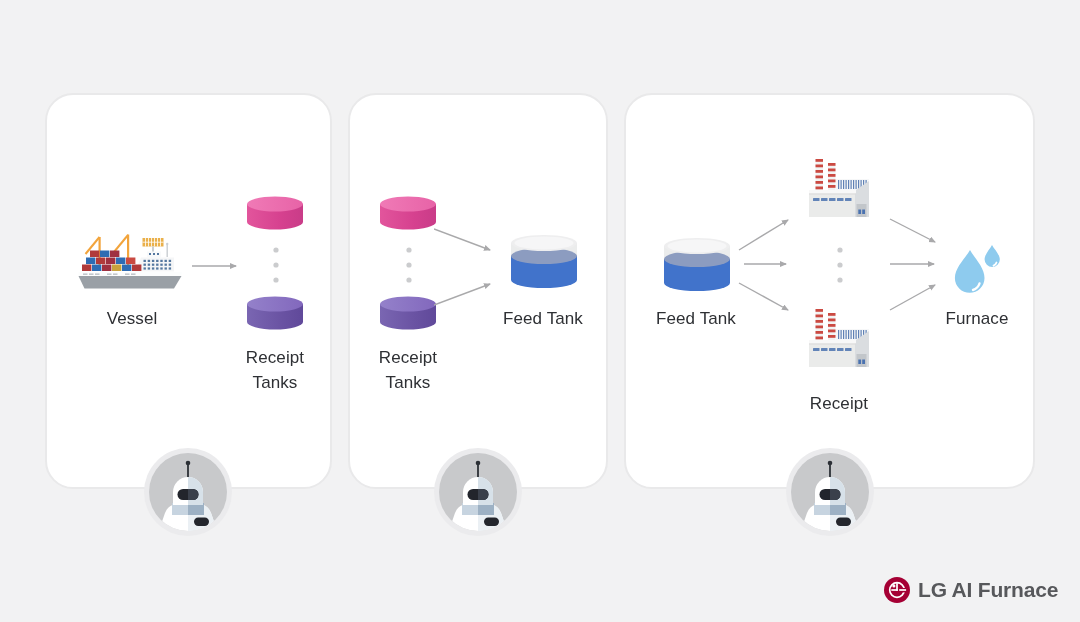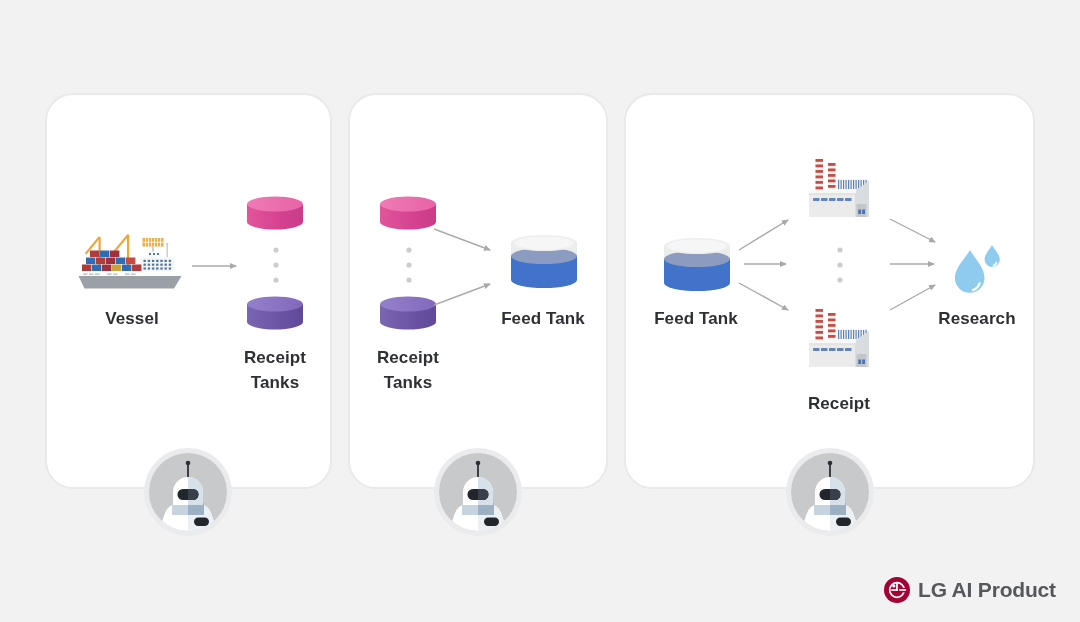--- a/index.html
+++ b/index.html
@@ -5,21 +5,21 @@
   html,body{margin:0;padding:0;}
   .stage{position:relative;width:1080px;height:622px;background:#f2f2f3;overflow:hidden;
          font-family:"Liberation Sans",sans-serif;}
   .panel{position:absolute;top:93px;height:396px;background:#ffffff;
          border:2px solid #e9e9ea;border-radius:28px;box-sizing:border-box;}
   #panel1{left:45px;width:287px;}
   #panel2{left:348px;width:260px;}
   #panel3{left:624px;width:411px;}
   .abs{position:absolute;}
   .lbl{position:absolute;font-size:17px;line-height:25px;color:#2e3034;
-       text-align:center;letter-spacing:.1px;font-weight:bold;}
+       text-align:center;letter-spacing:.1px;}
   .robot{position:absolute;top:448px;width:88px;height:88px;}
   .logo{position:absolute;left:884px;top:576px;height:28px;display:flex;
         align-items:center;gap:8px;}
   .logo-text{font-size:21px;font-weight:700;color:#57585b;letter-spacing:-.2px;
              white-space:nowrap;}
   svg{display:block;}
 </style>
 </head>
 <body>
 
@@ -360,21 +360,21 @@
     </div>
 
     <div class="abs" style="left:327px;top:148px">
       <svg width="48" height="54" viewBox="0 0 48 54">
         <path d="M17,7 C21.5,15 31.5,24.5 31.5,35 a14.8,14.8 0 1 1 -29.6,0 C1.9,24.5 12.5,15 17,7 Z" fill="#8ecbee"></path>
         <path d="M26.5,40.5 a10,10 0 0 1 -6.5,6.5" stroke="#ffffff" stroke-width="2.4" fill="none" stroke-linecap="round"></path>
         <path d="M39,2 C41.5,6.5 46.8,11.5 46.8,16.5 a7.6,7.6 0 1 1 -15.2,0 C31.6,11.5 36.5,6.5 39,2 Z" fill="#8ecbee"></path>
         <path d="M43.5,19.5 a5,5 0 0 1 -3,3.2" stroke="#ffffff" stroke-width="1.8" fill="none" stroke-linecap="round"></path>
       </svg>
     </div>
-    <div class="lbl" style="left:301px;top:211px;width:100px">Research</div>
+    <div class="lbl" style="left:301px;top:211px;width:100px">Furnace</div>
   </section>
 
   <div class="robot" style="left:144px">
     <svg width="88" height="88" viewBox="0 0 88 88">
       <circle cx="44" cy="44" r="44" fill="#ebebed"></circle>
       <circle cx="44" cy="44" r="39" fill="#c8c9cb"></circle>
       <clipPath id="rc1">
           <circle cx="44" cy="44" r="39"></circle>
         </clipPath>
       <g clip-path="url(#rc1)">
@@ -442,16 +442,16 @@
       <svg width="26" height="26" viewBox="0 0 26 26">
         <circle cx="13" cy="13" r="13" fill="#a50034"></circle>
         <circle cx="13" cy="13" r="7.3" stroke="#ffffff" stroke-width="1.7" fill="none"></circle>
         <rect x="18.9" y="11" width="4.5" height="4.4" fill="#a50034"></rect>
         <rect x="15.2" y="12.15" width="6.9" height="1.7" fill="#ffffff"></rect>
         <rect x="12.15" y="6.1" width="1.7" height="7.75" fill="#ffffff"></rect>
         <rect x="7.3" y="12.15" width="6.55" height="1.7" fill="#ffffff"></rect>
         <circle cx="9.9" cy="8.9" r="1.55" fill="#ffffff"></circle>
       </svg>
     </span>
-    <span class="logo-text">LG AI Product</span>
+    <span class="logo-text">LG AI Furnace</span>
   </div>
 
 </div>
 
 </body></html>

